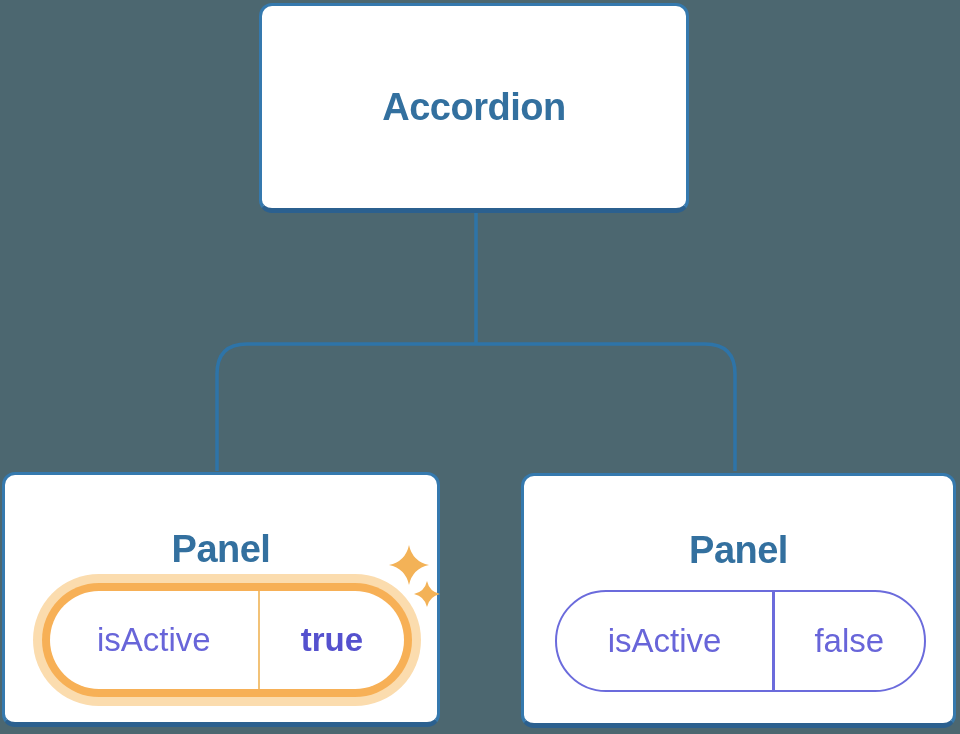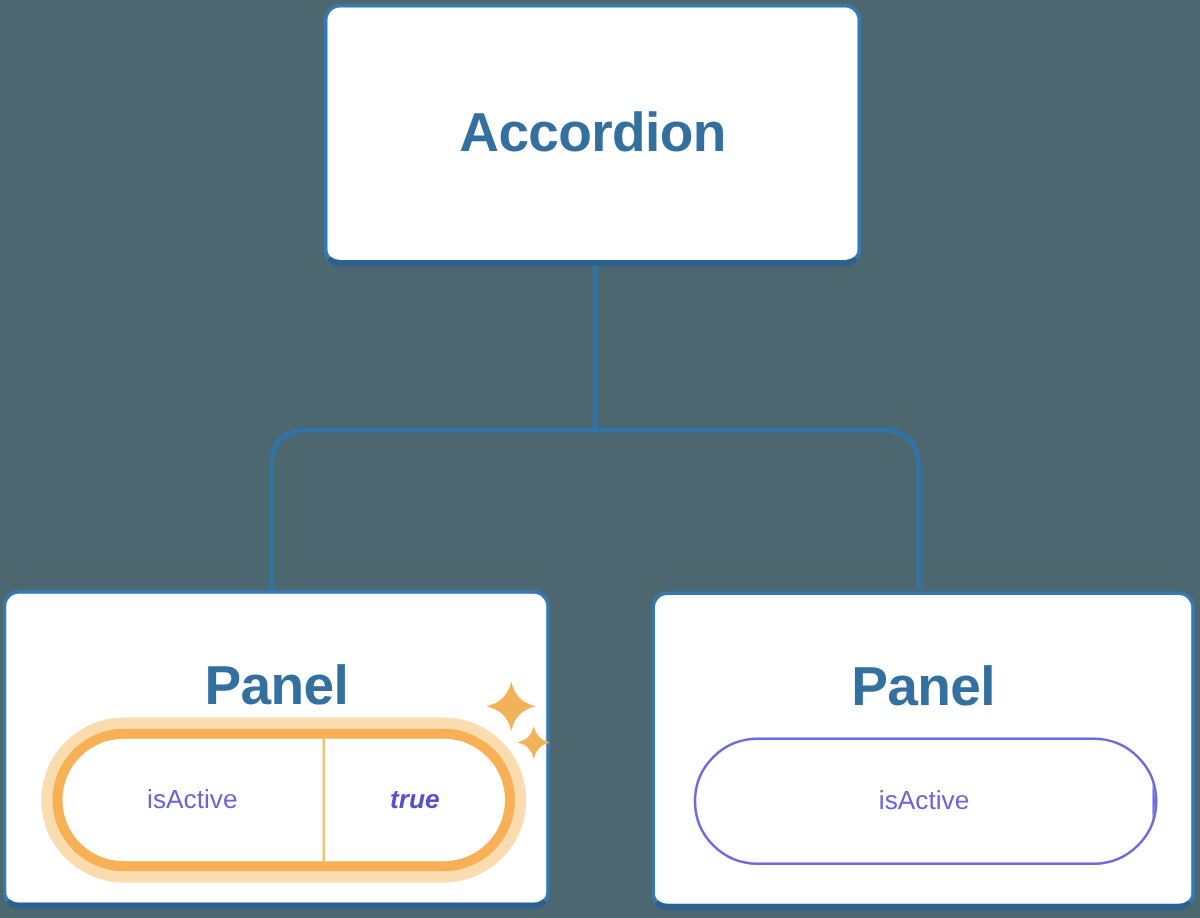--- a/index.html
+++ b/index.html
@@ -45,21 +45,21 @@
   }
   .node-root {
     left: 259px; top: 3px;
     width: 430px; height: 210px;
     display: flex;
     align-items: center;
     justify-content: center;
   }
   .node-title {
     color: var(--title-text);
-    font-size: 44px;
+    font-size: 38px;
     font-weight: 600;
     letter-spacing: -0.5px;
     white-space: nowrap;
   }
   .node-panel-left  { left: 2px;   top: 472px; width: 438px; height: 255px; }
   .node-panel-right { left: 521px; top: 473px; width: 435px; height: 255px; }
   .panel-title-row {
     margin-top: 48px;
     height: 52px;
     display: flex;
@@ -86,30 +86,29 @@
     background: var(--node-fill);
     border-radius: 999px;
     display: flex;
     align-items: stretch;
     overflow: hidden;
   }
   .pill-cell {
     display: flex;
     align-items: center;
     justify-content: center;
-    font-size: 21px;
+    font-size: 33px;
     color: var(--state-text);
     white-space: nowrap;
   }
   .cell-name  { flex: 59 0 0; }
   .cell-value { flex: 41 0 0; }
   .cell-value-active {
     font-weight: 700;
     color: var(--state-value-active-text);
-    font-style: italic;
   }
   .divider-active {
     width: 2px;
     background: var(--active-pill-divider);
   }
   
   .state-pill {
     position: absolute;
     left: 31px; top: 114px;
     width: 371px; height: 102px;
@@ -166,16 +165,17 @@
   </div>
 
   <div class="node node-panel-right">
     <div class="panel-title-row">
       <span class="node-title">Panel</span>
     </div>
 
     <div class="state-pill">
       <div class="pill-cell cell-name">isActive</div>
       <div class="divider-normal"></div>
+      <div class="pill-cell cell-value">false</div>
     </div>
   </div>
 
 </div>
 
 </body></html>

